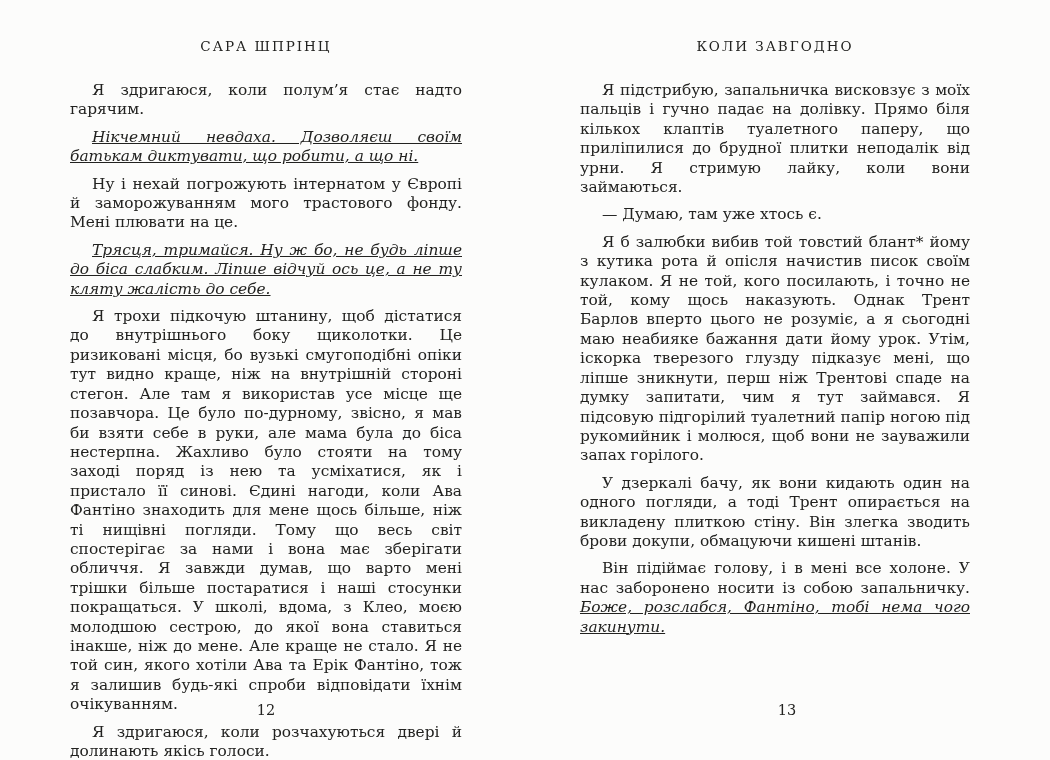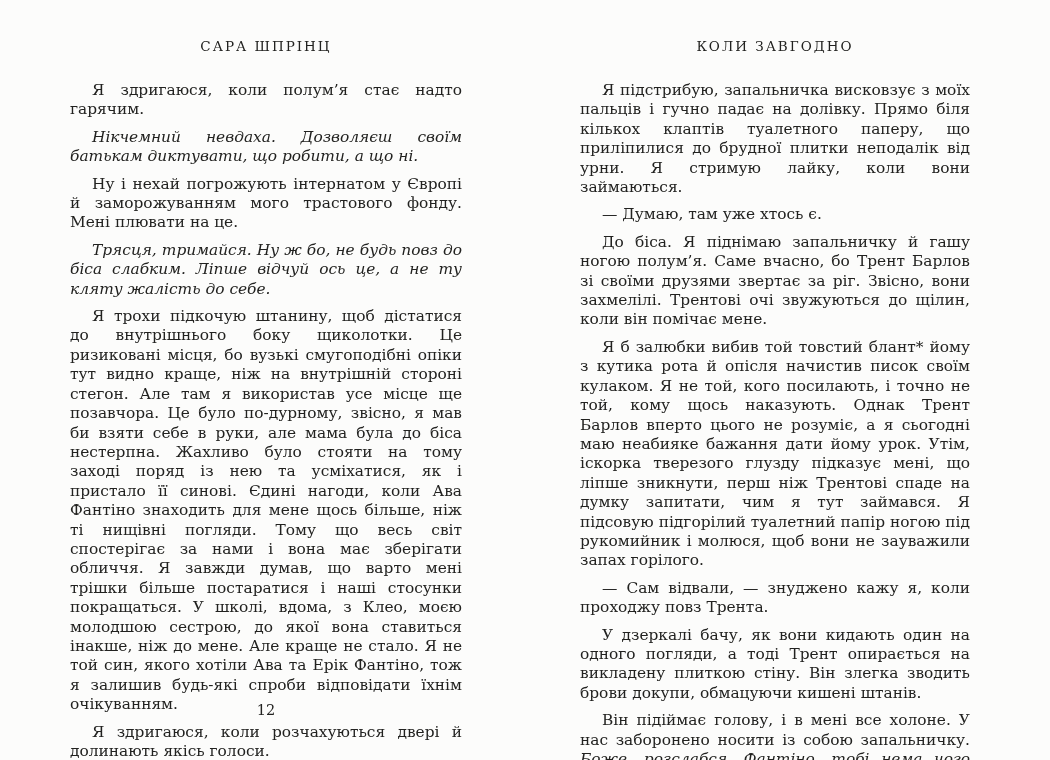--- a/index.html
+++ b/index.html
@@ -32,21 +32,21 @@
   }
   .body-text {
     font-size: 15.4px;
     line-height: 19.4px;
     text-align: justify;
   }
   .para {
     margin: 8px;
     text-indent: 22px;
   }
-  .it { font-style: italic; }
+  .it { font-style: italic; text-decoration: underline; }
 
   .page-number {
     position: absolute;
     top: 702px;
     width: 408px;
     text-align: center;
     font-size: 14.5px;
   }
   .page-number-left  { left: 62px; }
   .page-number-right { left: 584px; width: 406px; }
@@ -55,37 +55,36 @@
 <body>
 
 <div class="screen">
 
   <div class="page page-left">
     <div class="running-head">САРА ШПРІНЦ</div>
     <div class="body-text">
         <p class="para"><span>Я здригаюся, коли полум’я стає надто гарячим.</span></p>
         <p class="para"><span class="it">Нікчемний невдаха. Дозволяєш своїм батькам диктувати, що робити, а що ні.</span></p>
         <p class="para"><span>Ну і нехай погрожують інтернатом у Європі й заморожуванням мого трастового фонду. Мені плювати на це.</span></p>
-        <p class="para"><span class="it">Трясця, тримайся. Ну ж бо, не будь повз до біса слабким. Ліпше відчуй ось це, а не ту кляту жалість до себе.</span></p>
+        <p class="para"><span class="it">Трясця, тримайся. Ну ж бо, не будь ліпше до біса слабким. Ліпше відчуй ось це, а не ту кляту жалість до себе.</span></p>
         <p class="para"><span>Я трохи підкочую штанину, щоб дістатися до внутрішнього боку щиколотки. Це ризиковані місця, бо вузькі смугоподібні опіки тут видно краще, ніж на внутрішній стороні стегон. Але там я використав усе місце ще позавчора. Це було по-дурному, звісно, я мав би взяти себе в руки, але мама була до біса нестерпна. Жахливо було стояти на тому заході поряд із нею та усміхатися, як і пристало її синові. Єдині нагоди, коли Ава Фантіно знаходить для мене щось більше, ніж ті нищівні погляди. Тому що весь світ спостерігає за нами і вона має зберігати обличчя. Я завжди думав, що варто мені трішки більше постаратися і наші стосунки покращаться. У школі, вдома, з Клео, моєю молодшою сестрою, до якої вона ставиться інакше, ніж до мене. Але краще не стало. Я не той син, якого хотіли Ава та Ерік Фантіно, тож я залишив будь-які спроби відповідати їхнім очікуванням.</span></p>
         <p class="para"><span>Я здригаюся, коли розчахуються двері й долинають якісь голоси.</span></p>
         <p class="para"><span class="it">Бляха.</span></p>
         <p class="para"><span>Я думав, що, поки в актовому залі бал наближається до п’янкої кульмінації на честь випускників, у віддалені туалети в спортзалі точно ніхто не забреде. Очевидячки, я помилявся.</span></p>
       </div>
   </div>
 
   <div class="page page-right">
     <div class="running-head">КОЛИ ЗАВГОДНО</div>
     <div class="body-text">
         <p class="para"><span>Я підстрибую, запальничка висковзує з моїх пальців і гучно падає на долівку. Прямо біля кількох клаптів туалетного паперу, що приліпилися до брудної плитки неподалік від урни. Я стримую лайку, коли вони займаються.</span></p>
         <p class="para"><span>— Думаю, там уже хтось є.</span></p>
-        <p class="para"><span>До біса. Я піднімаю запальничку й гашу ногою полум’я. Саме вчасно, бо Трент Барлов зі своїми друзями звертає за ріг. Звісно, вони захмелілі. Трентові очі звужуються до щілин, коли він помічає мене.</span></p>
         <p class="para"><span>Я б залюбки вибив той товстий блант* йому з кутика рота й опісля начистив писок своїм кулаком. Я не той, кого посилають, і точно не той, кому щось наказують. Однак Трент Барлов вперто цього не розуміє, а я сьогодні маю неабияке бажання дати йому урок. Утім, іскорка тверезого глузду підказує мені, що ліпше зникнути, перш ніж Трентові спаде на думку запитати, чим я тут займався. Я підсовую підгорілий туалетний папір ногою під рукомийник і молюся, щоб вони не зауважили запах горілого.</span></p>
-        <p class="para"><span>— Сам відвали, — знуджено кажу я, коли проходжу повз Трента.</span></p>
         <p class="para"><span>У дзеркалі бачу, як вони кидають один на одного погляди, а тоді Трент опирається на викладену плиткою стіну. Він злегка зводить брови докупи, обмацуючи кишені штанів.</span></p>
         <p class="para"><span>Він підіймає голову, і в мені все холоне. У нас заборонено носити із собою запальничку. </span><span class="it">Боже, розслабся, Фантіно, тобі нема чого закинути.</span></p>
       </div>
 
   </div>
 
   <div class="page-number page-number-left">12</div>
+  <div class="page-number page-number-right">13</div>
 
 </div>
 
 </body></html>

